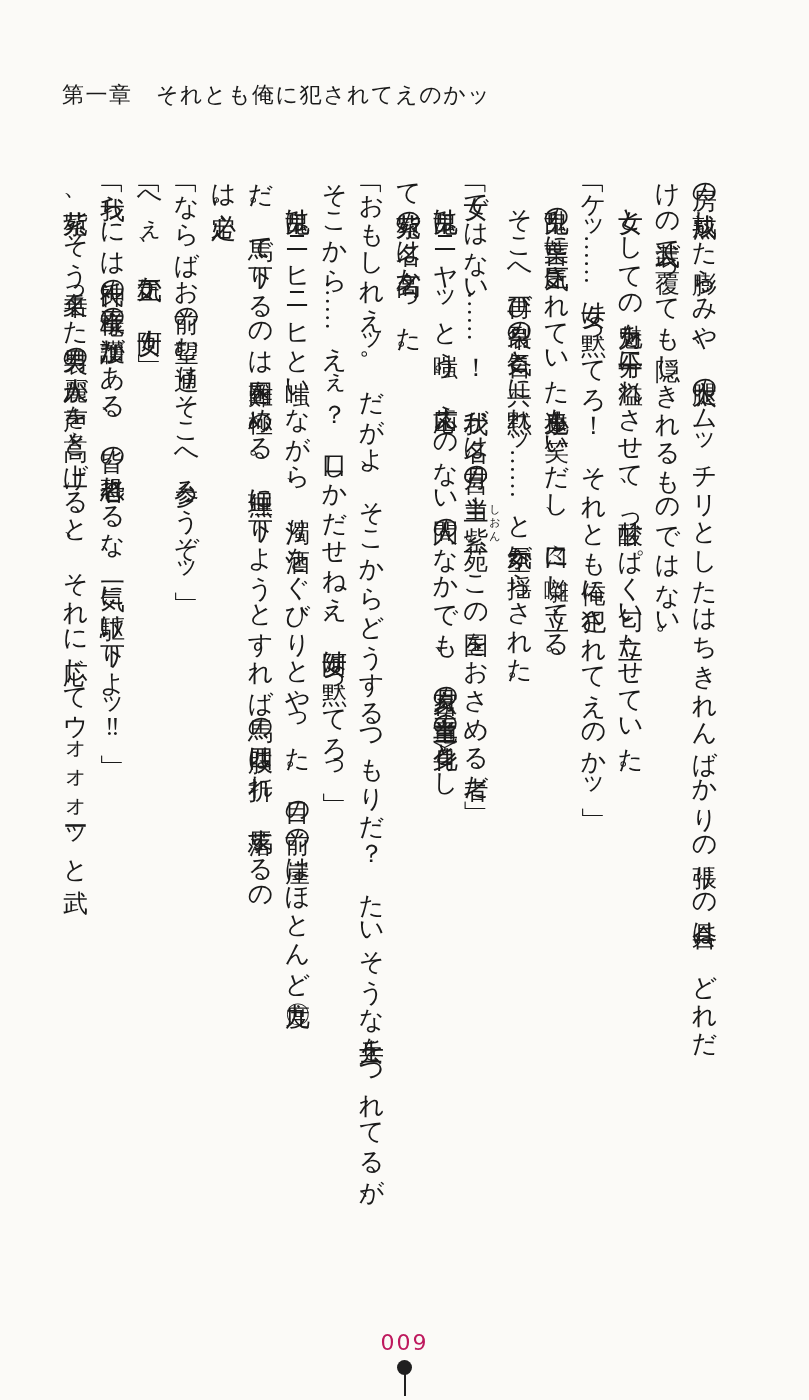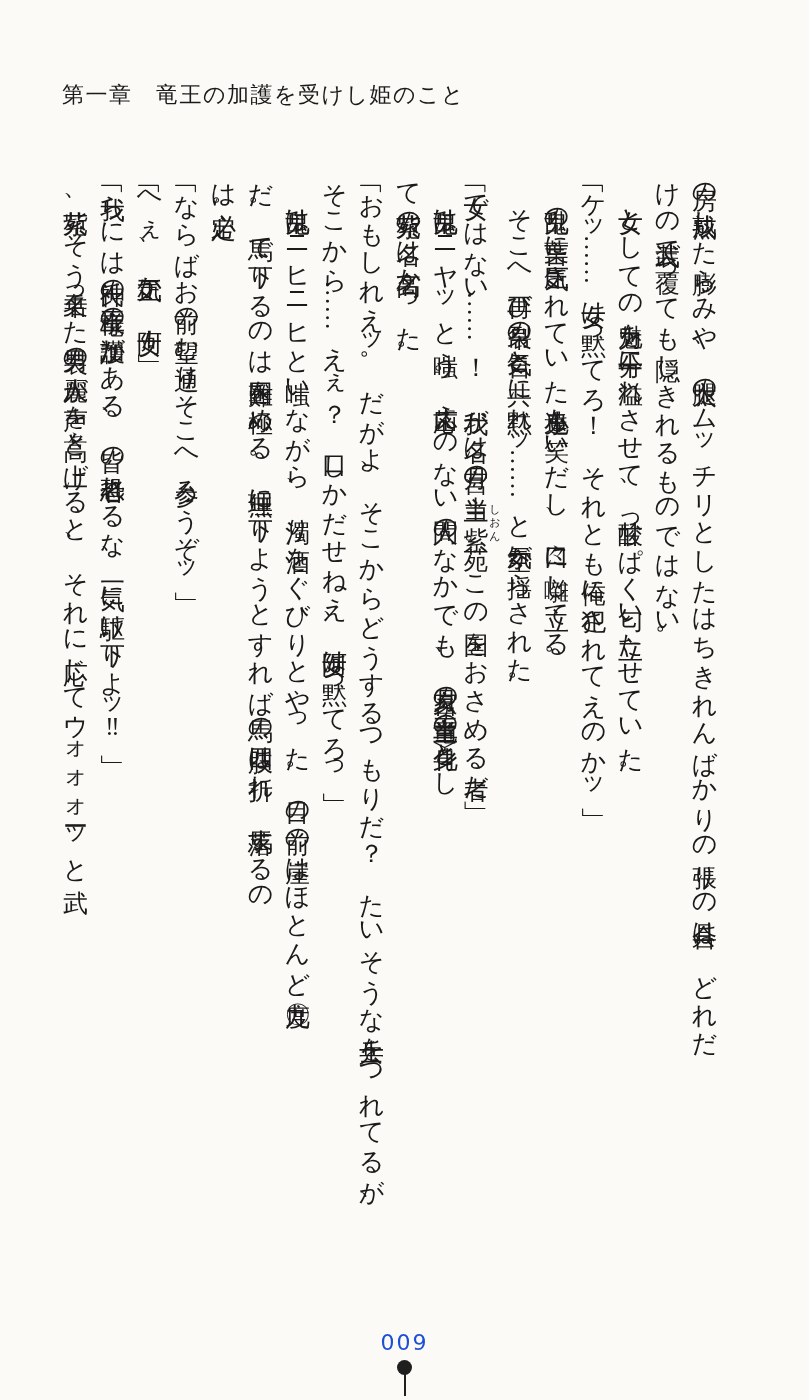--- a/index.html
+++ b/index.html
@@ -57,21 +57,21 @@
     left:0;right:0;
     top:1330px;
     display:flex;
     flex-direction:column;
     align-items:center;
   }
   .page-number{
     font-family:"DejaVu Sans","Liberation Sans",sans-serif;
     font-size:22px;
     letter-spacing:2px;
-    color:#1d4ed8;
+    color:#be185d;
   }
   .binding-mark{
     margin-top:5px;
     width:15px;height:15px;
     border-radius:50%;
     background:#1f1f1f;
     position:relative;
   }
   .binding-mark::after{
     content:"";
@@ -79,21 +79,21 @@
     left:6.5px;top:14px;
     width:2px;height:22px;
     background:#1f1f1f;
   }
 </style>
 </head>
 <body>
 
 <div class="page">
 
-  <div class="chapter-header">第一章　竜王の加護を受けし姫のこと</div>
+  <div class="chapter-header">第一章　それとも俺に犯されてえのかッ</div>
 
   <div class="text-block">
       <div class="text-line">房の成熟した膨らみや、太腿のムッチリとしたはちきれんばかりの張りの具合は、どれだ</div>
       <div class="text-line">けの武装で覆っても隠しきれるものではない。</div>
       <div class="text-line indent-full">女としての魅力を十二分に溢れさせて、甘酸っぱく匂い立たせていた。</div>
       <div class="text-line indent-half">「ケッ……女は黙ってろ！　それとも俺に犯されてえのかッ」</div>
       <div class="text-line indent-full">乱鬼の言葉に気圧されていた小鬼達も笑いだし、口々に囃し立てる。</div>
       <div class="text-line indent-full">そこへ再び裂帛の気合と共に黙れッ……と空気が揺らされた。</div>
       <div class="text-line indent-half">「女ではない……！　我が名は月宮の当主、<ruby>紫苑<rt>しおん</rt></ruby>。この国をおさめる者だ」</div>
       <div class="text-line indent-full">乱鬼はニヤッと嗤う。歯応えのない人間のなかでも、月宮家の当主〈竜王の化身〉とし</div>

